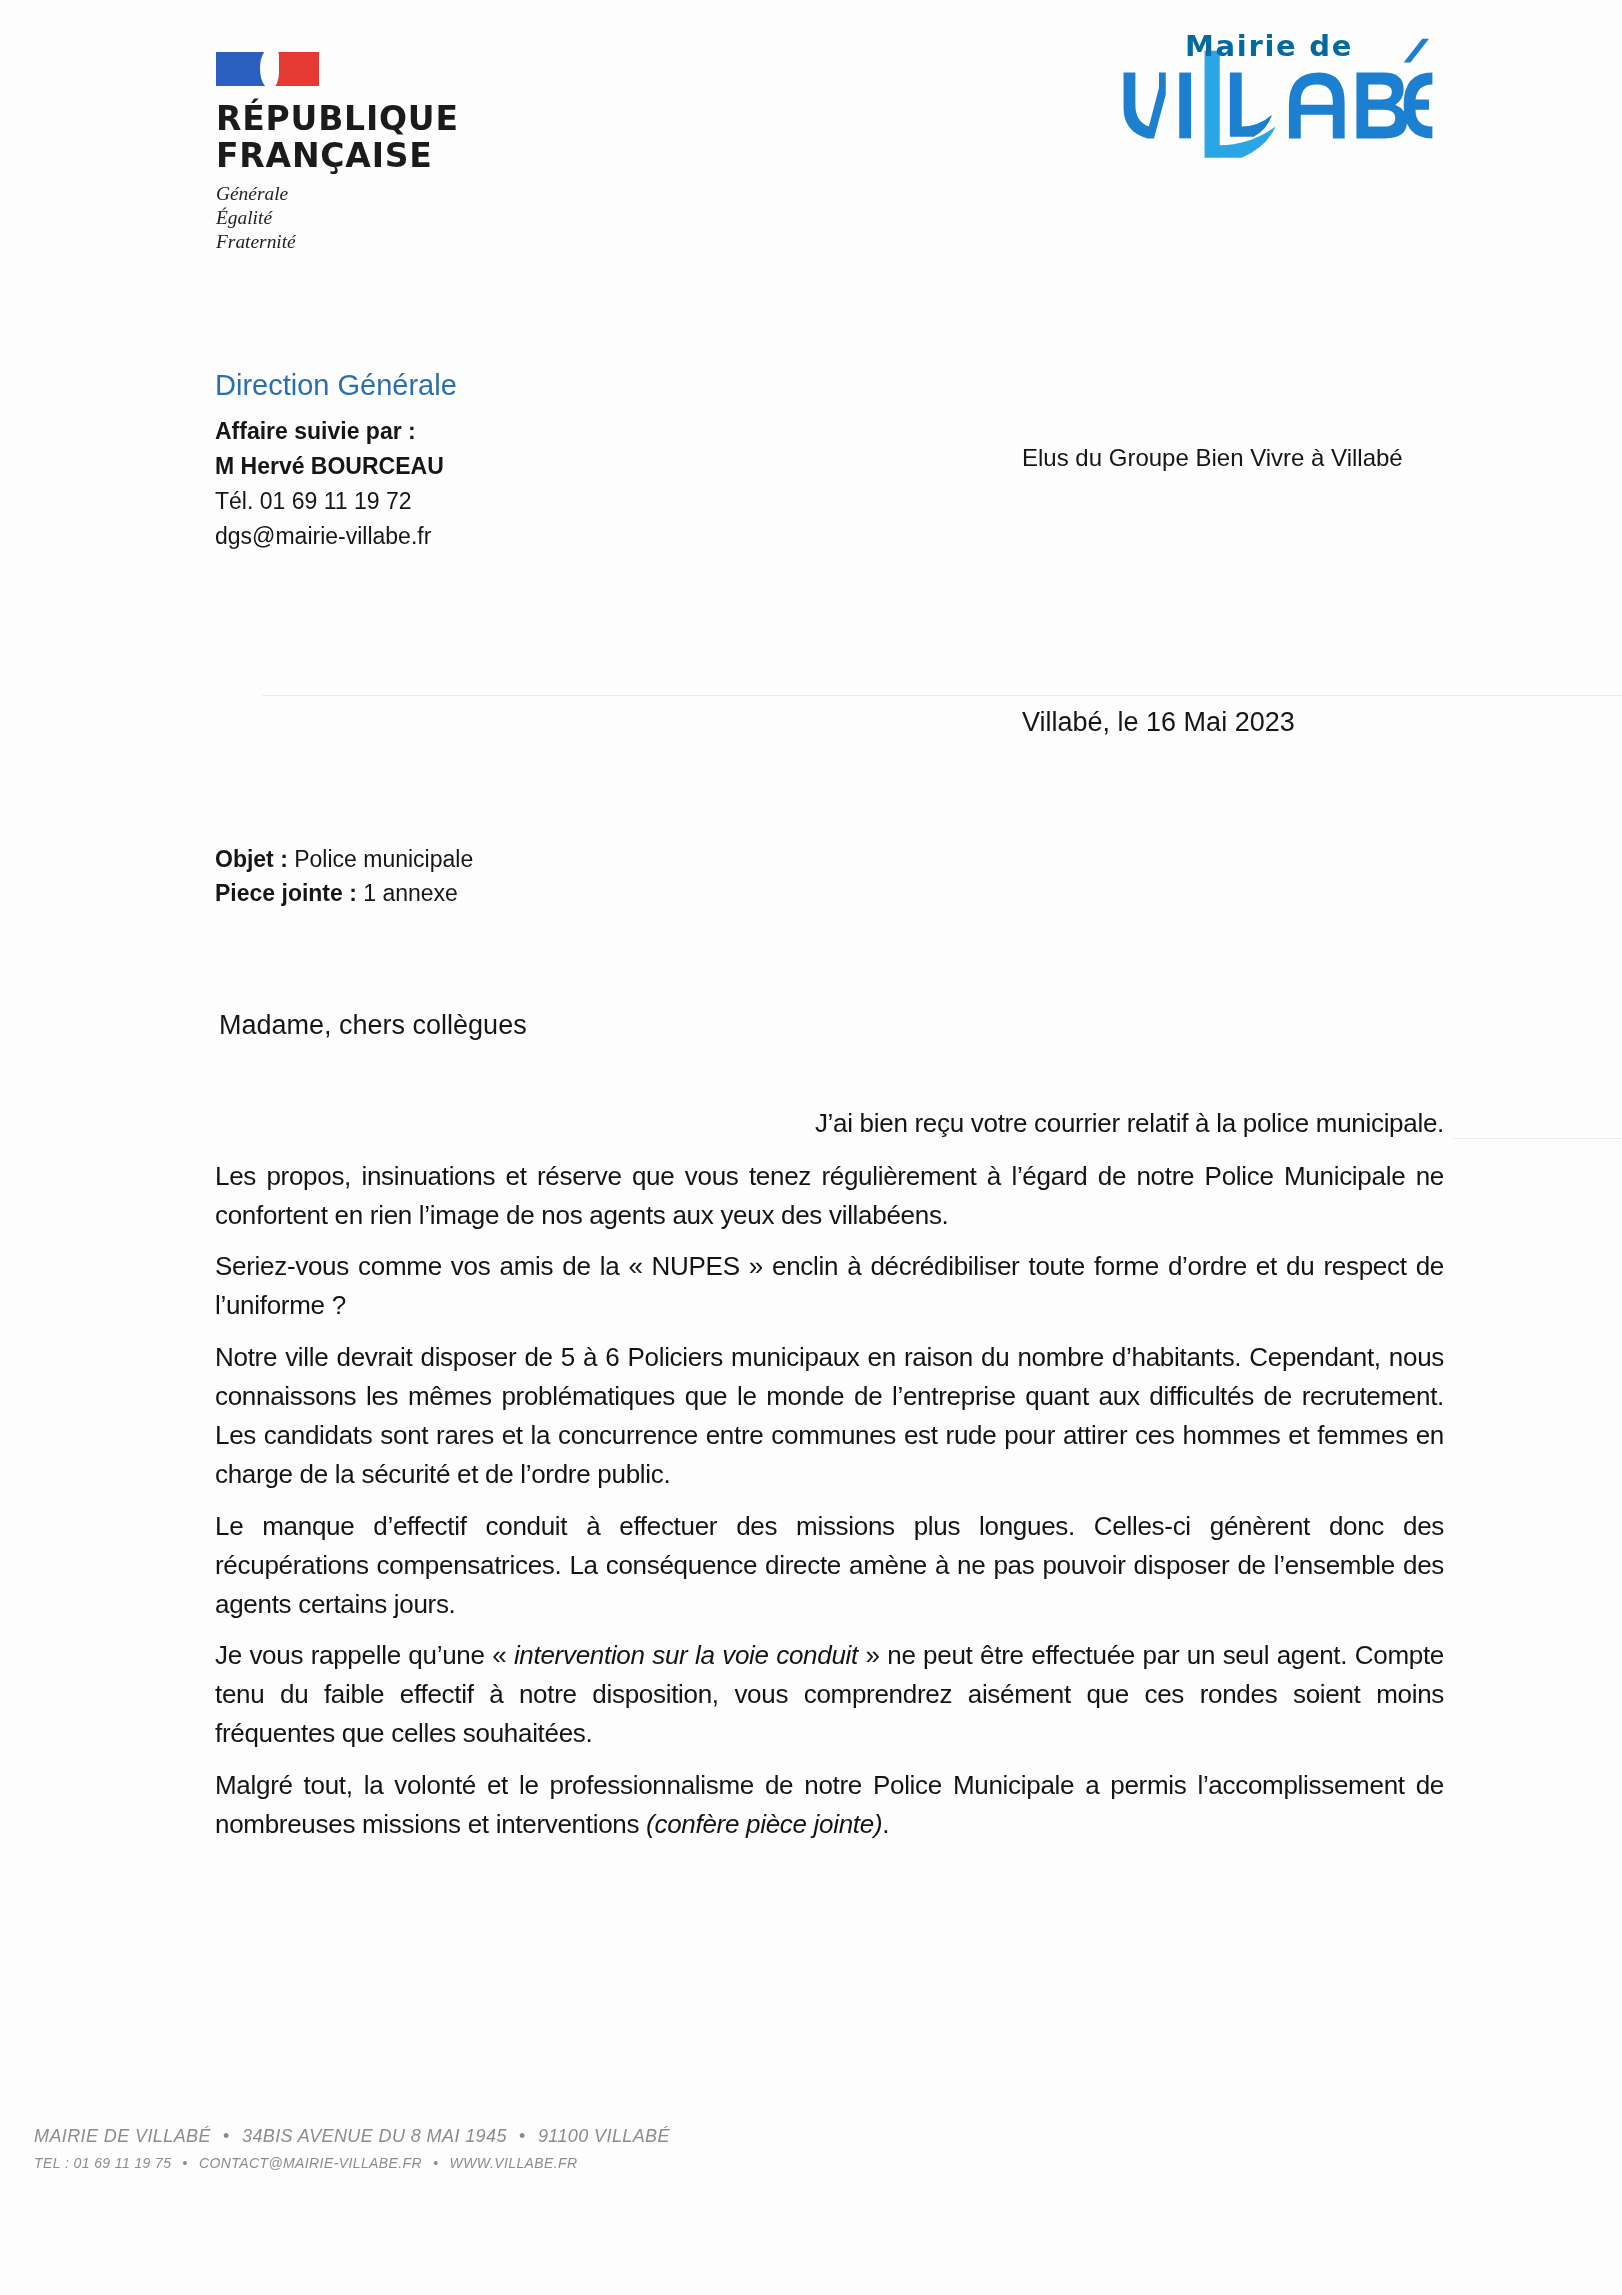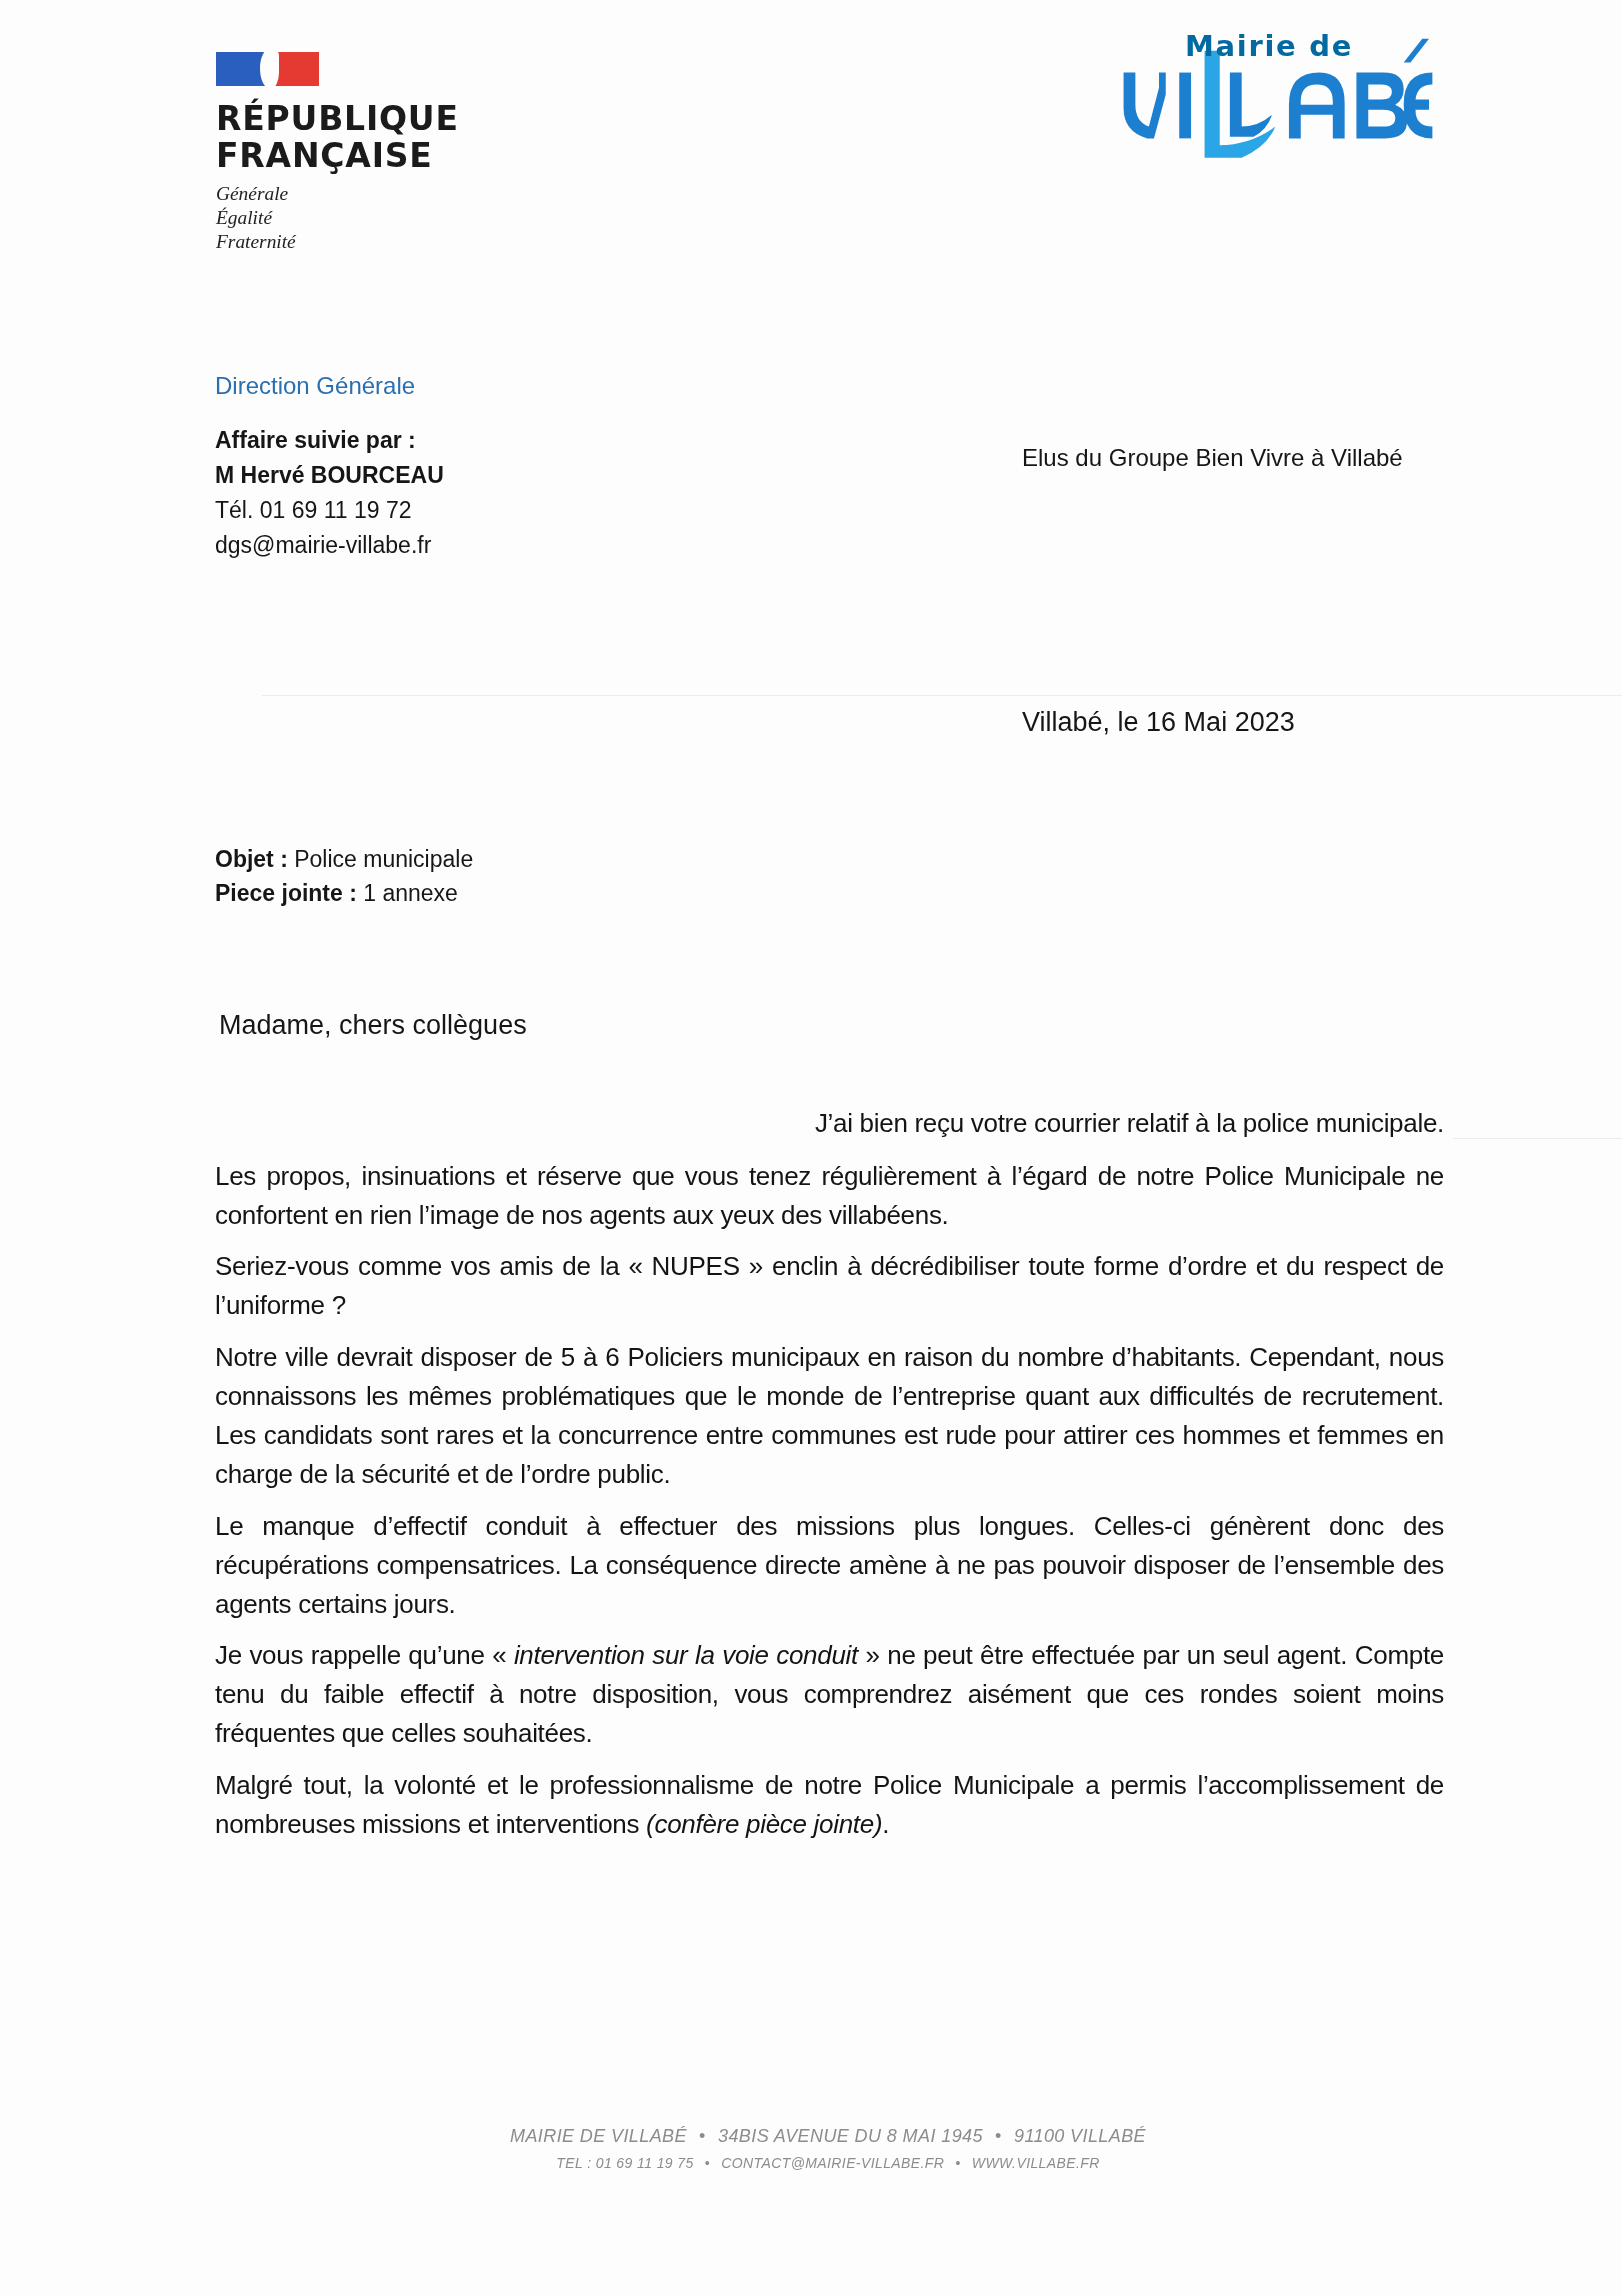--- a/index.html
+++ b/index.html
@@ -92,23 +92,23 @@
       position: absolute;
       left: 215px;
       top: 365px;
       font-family: "Liberation Sans", sans-serif;
       font-size: 23px;
       line-height: 35px;
       color: #161616;
     }
     .sender .dept {
       color: #2a6faf;
-      font-size: 24px;
+      font-size: 29px;
       line-height: 41px;
-      margin-bottom: 17px;
+      margin-bottom: 8px;
     }
     .sender .bold { font-weight: bold; }
 
     
     .recipient {
       position: absolute;
       left: 1022px;
       top: 441px;
       font-size: 24px;
       line-height: 34px;
@@ -158,21 +158,21 @@
     }
     .body-text p.first { margin-bottom: 13.5px; text-align: right; }
     .body-text em { font-style: italic; }
 
     
     .footer {
       position: absolute;
       left: 0;
       width: 1622px;
       top: 2122px;
-      text-align: center;
+      text-align: left;
       font-family: "Liberation Sans", sans-serif;
       font-style: italic;
       color: #8c8c8c;
       letter-spacing: 0.4px;
     }
     .footer .line1 { font-size: 18px; line-height: 29px; margin-left: 34px; }
     .footer .line2 { font-size: 14px; line-height: 25px; margin-left: 34px; }
     .footer .bullet { margin: 0 6.8px; font-style: normal; }
 
     

